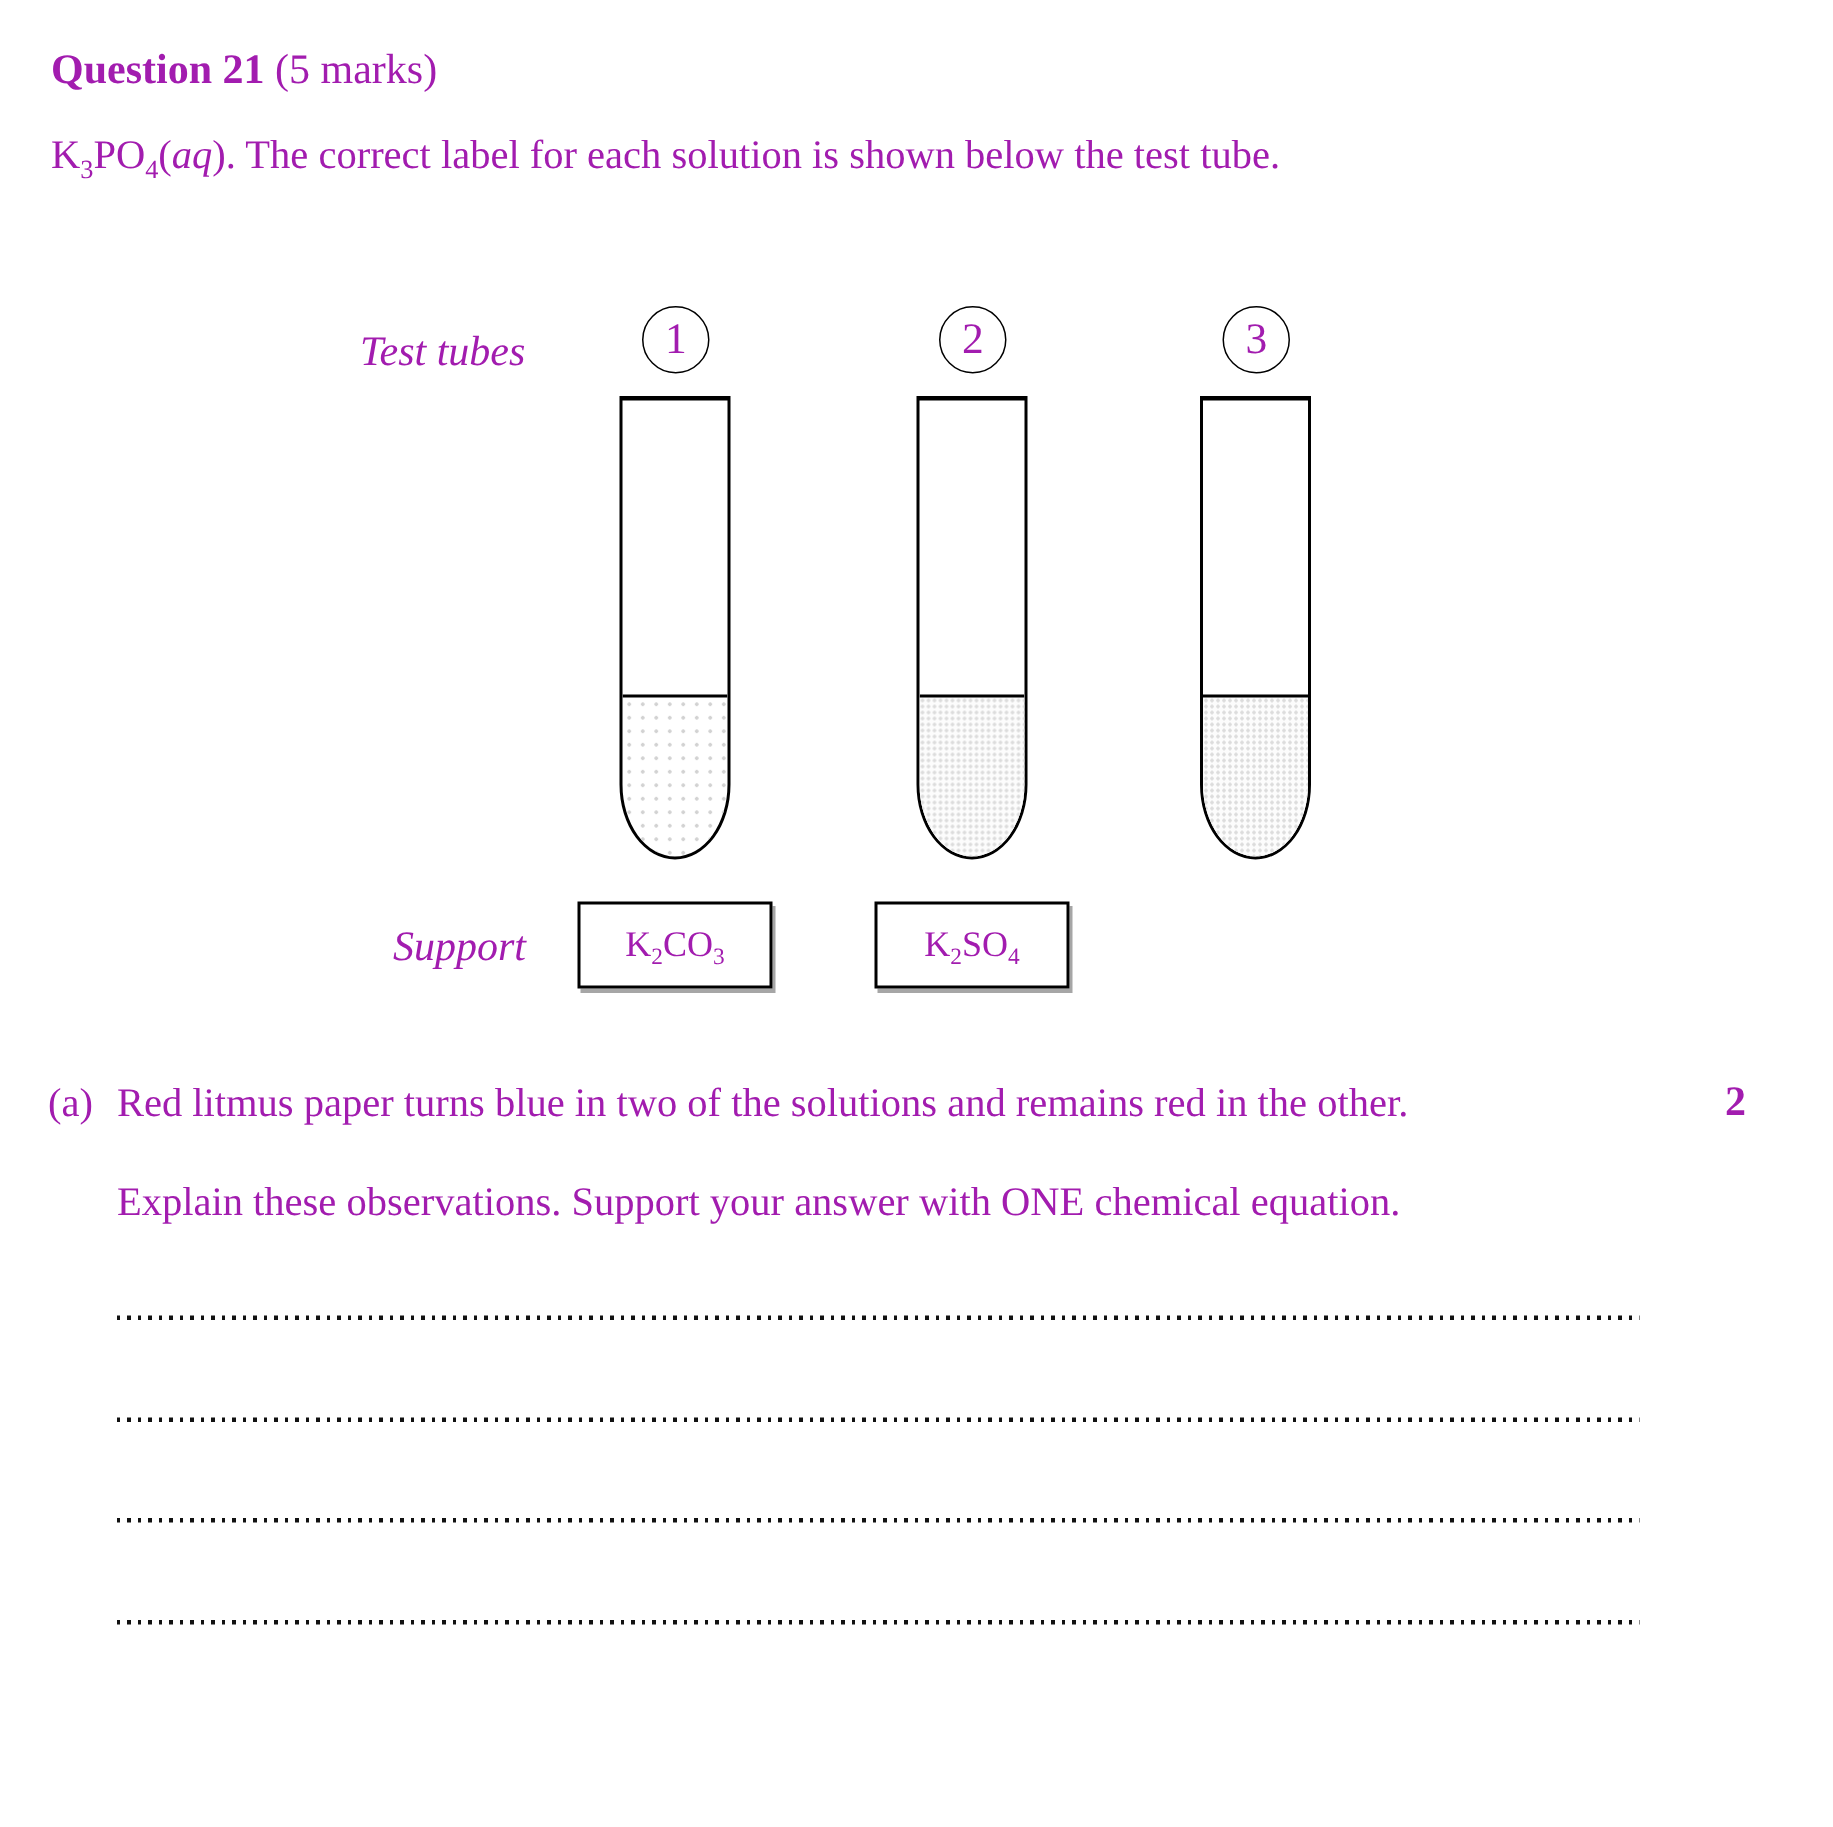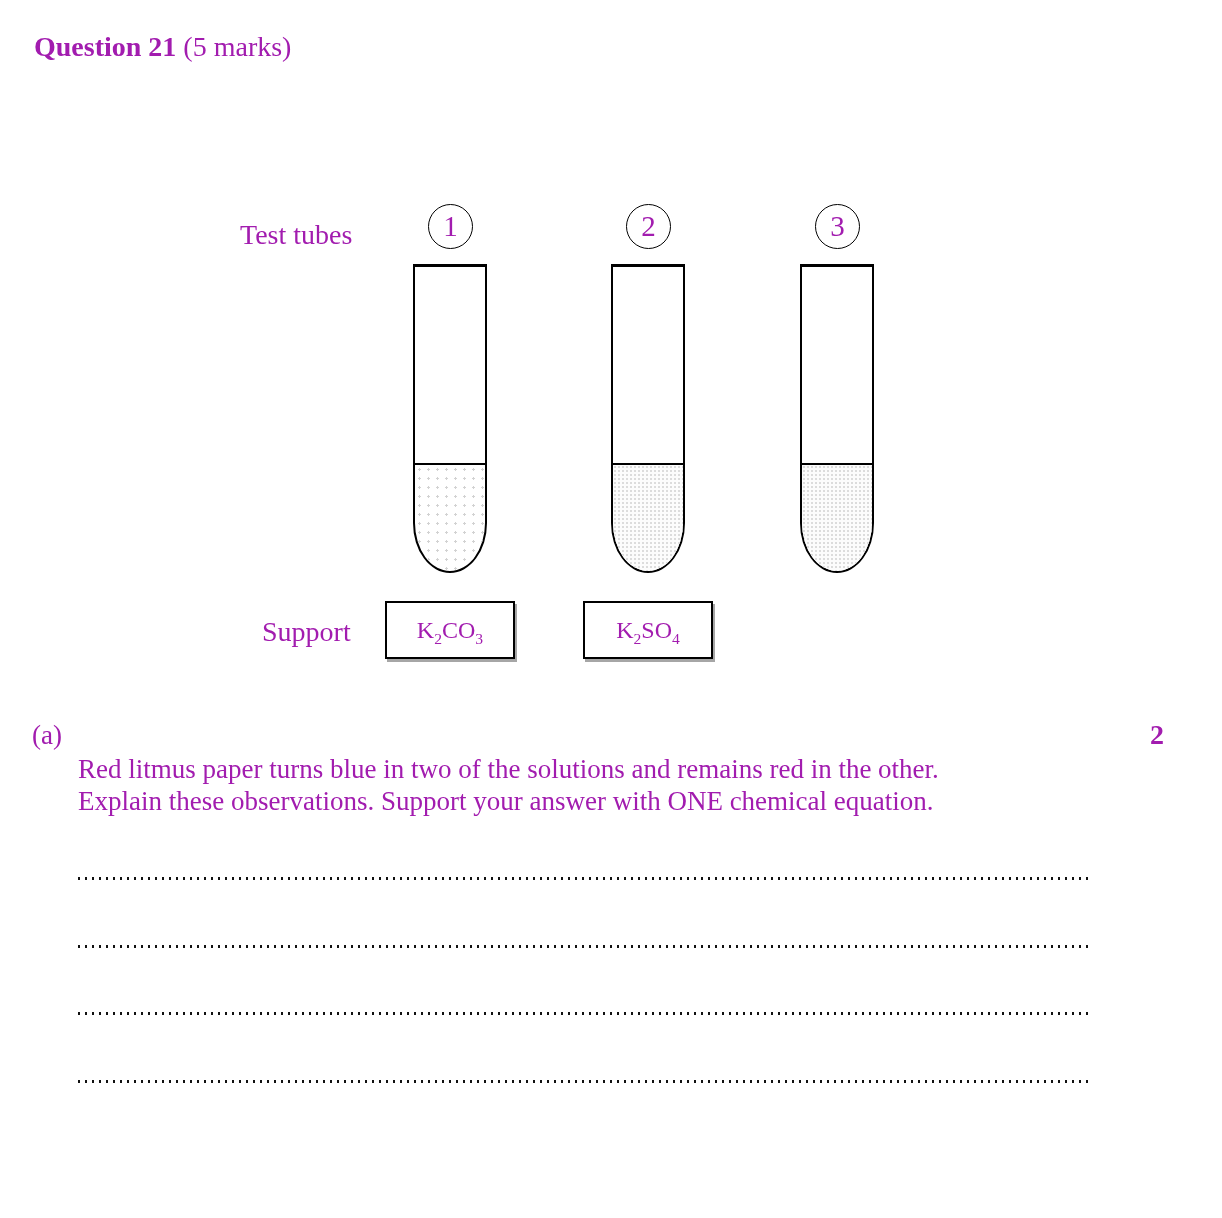--- a/index.html
+++ b/index.html
@@ -11,21 +11,21 @@
   i{font-style:italic;}
 
   
   .heading{position:absolute;left:34px;top:31px;font-size:28px;white-space:nowrap;}
   .heading .qnum{font-weight:bold;}
 
   
   .intro{position:absolute;left:34px;top:85px;line-height:37px;white-space:nowrap;}
 
   
-  .row-label{position:absolute;font-size:28px;white-space:nowrap;}
+  .row-label{position:absolute;font-size:28px;white-space:nowrap;font-style:italic;}
   .row-label.tubes{left:240px;top:219px;}
   .row-label.labels{left:262px;top:616px;}
 
   
   .badge{
     position:absolute;top:204px;width:45px;height:45px;border:1.5px solid #000;
     border-radius:50%;display:flex;align-items:center;justify-content:center;
     font-size:29px;background:#fff;box-sizing:border-box;
   }
   .badge.c1{left:428px}.badge.c2{left:626px}.badge.c3{left:815px}
@@ -45,40 +45,41 @@
   
   .labelbox{
     position:absolute;top:601px;width:130px;height:58px;border:2px solid #000;
     background:#fff;box-shadow:2px 3px 0 #a6a6a6;box-sizing:border-box;
     display:flex;align-items:center;justify-content:center;font-size:24px;white-space:nowrap;
   }
   .labelbox.b1{left:385px}.labelbox.b2{left:583px}.labelbox.b3{left:772px}
 
   
   .parta-item{position:absolute;left:32px;top:720px;white-space:nowrap;}
-  .parta-statement{position:absolute;left:78px;top:720px;white-space:nowrap;margin-top:34px;}
+  .parta-statement{position:absolute;left:78px;top:720px;white-space:nowrap;}
   .parta-marks{position:absolute;left:1150px;top:719px;font-weight:bold;font-size:28px;}
   .parta-instruction{position:absolute;left:78px;top:786px;white-space:nowrap;}
 
   
   .answer-line{
     position:absolute;left:78px;width:1015px;height:3px;
     background-image:repeating-linear-gradient(to right,#111 0 2.2px,transparent 2.2px 7px);
   }
   .answer-line.al1{top:877px}.answer-line.al2{top:945px}
   .answer-line.al3{top:1012px}.answer-line.al4{top:1080px}
 </style>
 </head>
 <body>
 
 <div class="page">
 
   <div class="heading"><span class="qnum">Question 21</span><span> (5 marks)</span></div>
 
   <div class="intro">
+    <div>K<sub>3</sub>PO<sub>4</sub>(<i>aq</i>). The correct label for each solution is shown below the test tube.</div>
   </div>
 
   <div class="row-label tubes">Test tubes</div>
 
   <div class="badge c1">
       <span>1</span>
     </div>
   <div class="badge c2">
       <span>2</span>
     </div>

